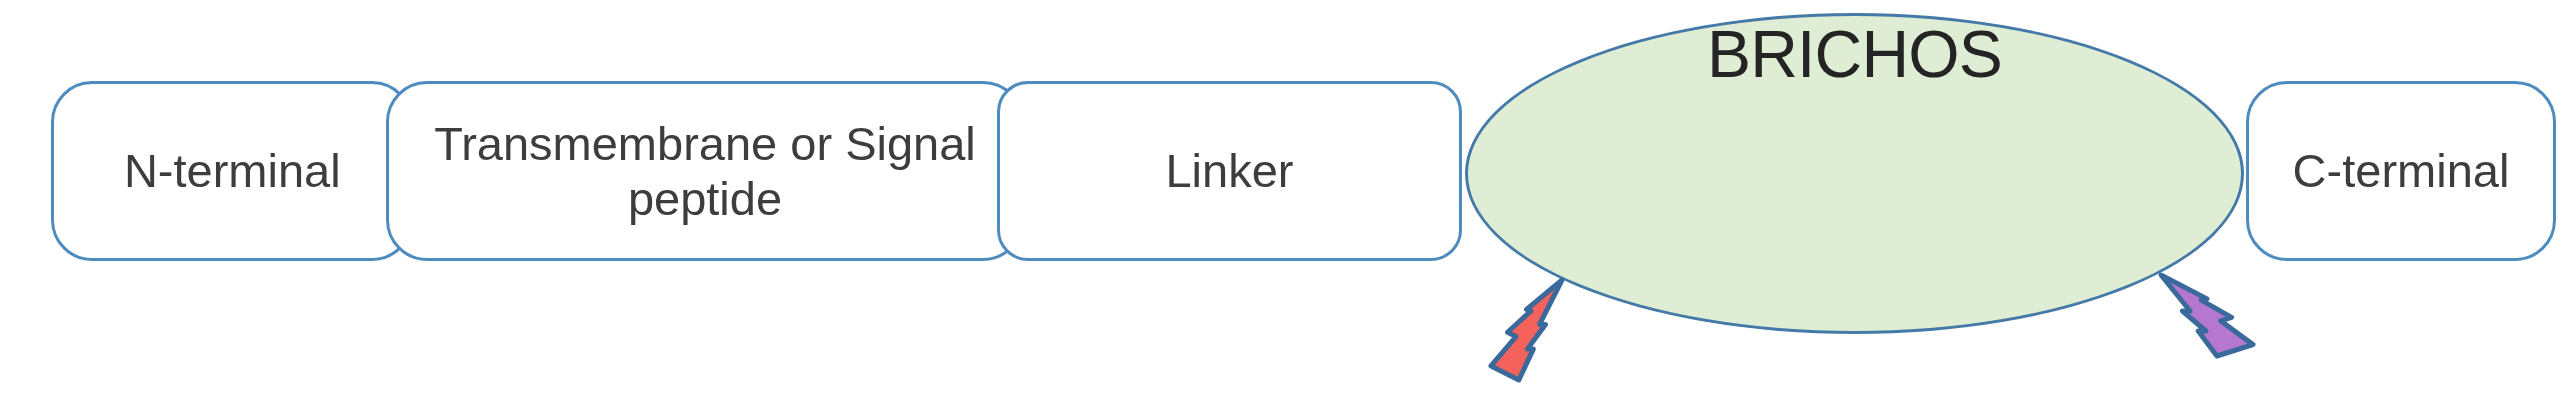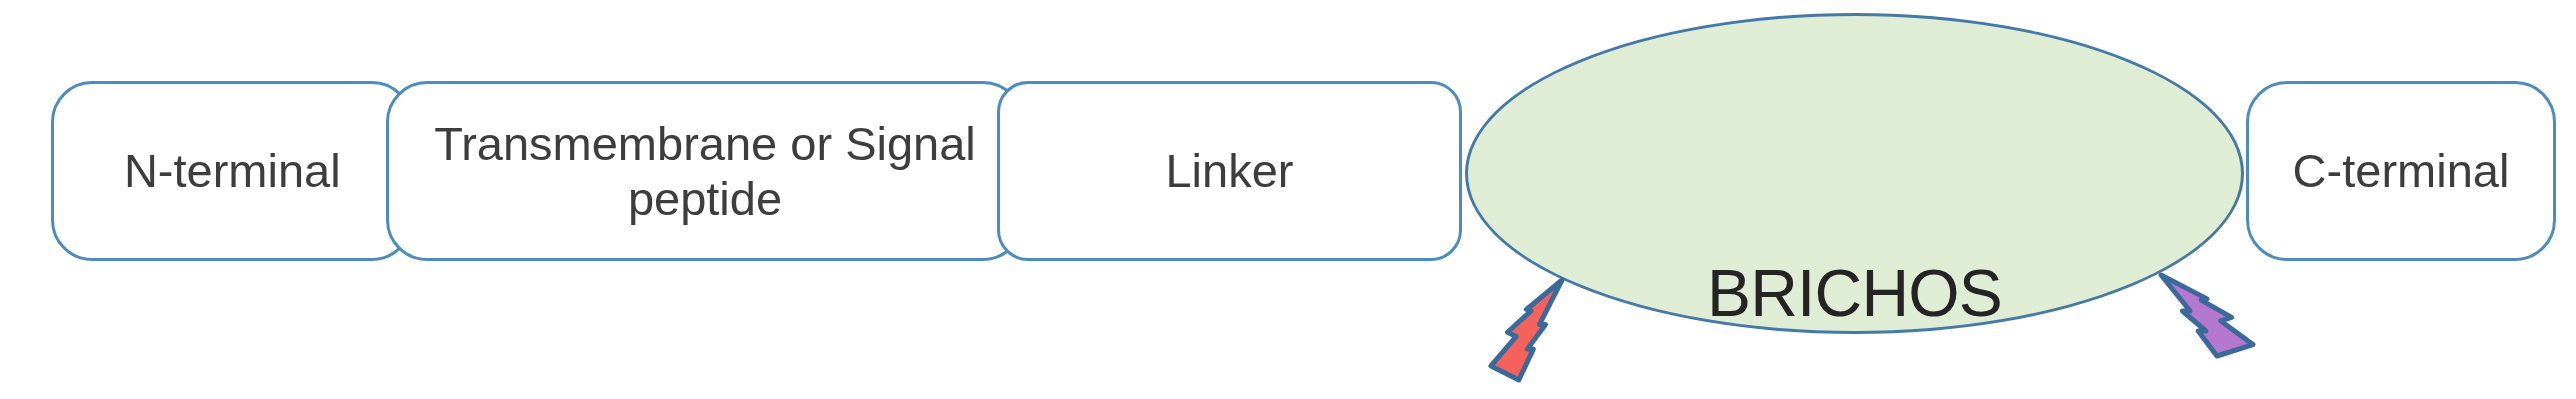--- a/index.html
+++ b/index.html
@@ -43,21 +43,21 @@
     position: absolute;
     left: 1465px;
     top: 12.7px;
     width: 779px;
     height: 321px;
     box-sizing: border-box;
     background: #dfedd5;
     border: 3.4px solid #4479a8;
     border-radius: 50%;
     display: flex;
-    align-items: flex-end;
+    align-items: flex-start;
     justify-content: center;
   }
   .ellipse-label {
     font-size: 66px;
     letter-spacing: -0.8px;
     color: #242424;
     text-align: center;
   }
   .bolt {
     position: absolute;

